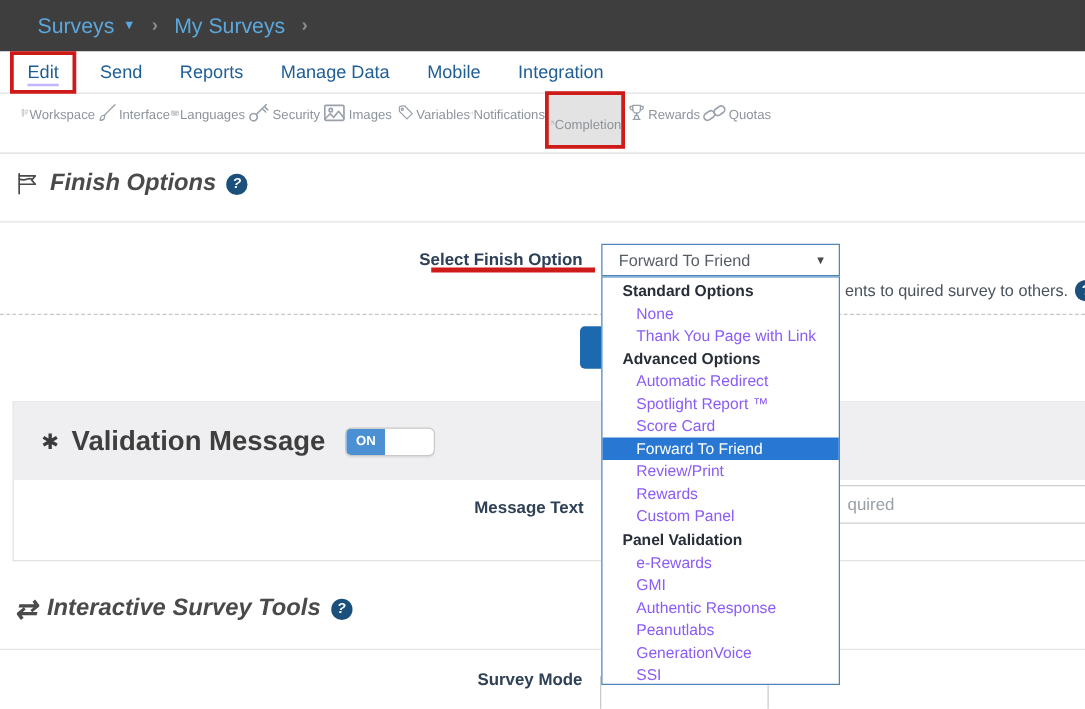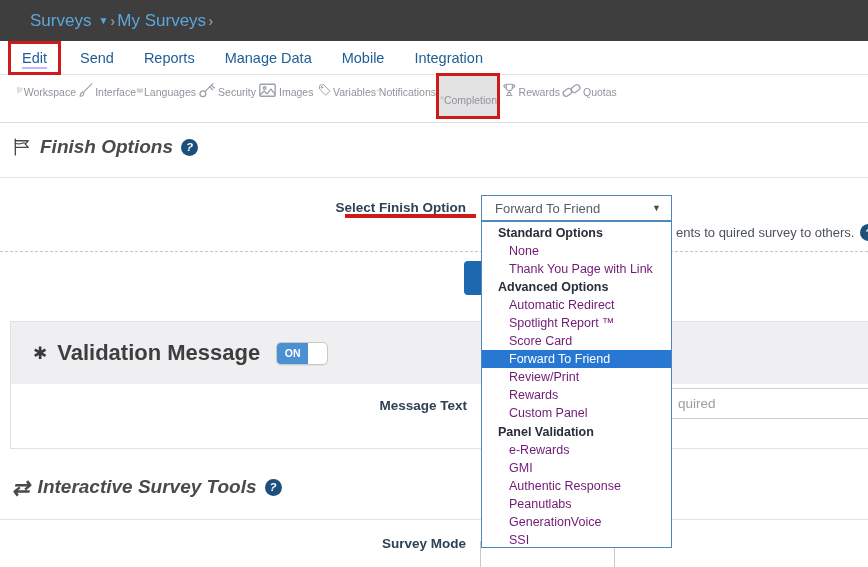--- a/index.html
+++ b/index.html
@@ -1,21 +1,21 @@
 <!DOCTYPE html>
 <html><head>
 <meta charset="utf-8">
 <style>
   * { margin:0; padding:0; box-sizing:border-box; }
   html,body { width:868px; height:567px; overflow:hidden; background:#fff;
               font-family:"Liberation Sans", sans-serif; }
 
   
   .navbar { height:41px; background:#3e3e3e; display:flex; align-items:center;
-            padding-left:30px; gap:2px; }
+            padding-left:30px; gap:13px; }
   .nav-link { color:#5ba7dc; font-size:17px; cursor:pointer; display:flex; align-items:center; gap:7px;}
   .nav-caret { font-size:10px; color:#5ba7dc; }
   .nav-sep { color:#8d8d8d; font-size:15px; font-weight:bold; }
 
   
   .menubar { height:34px; display:flex; align-items:center; padding-left:8px;
              border-bottom:1px solid #e2e2e2; }
   .menu-item { color:#1e5d95; font-size:14.5px; padding:0 15px; cursor:pointer; white-space:nowrap; }
   .edit-box { border:3px solid #cf1a1a; padding:5px 11px; margin-right:4px; }
   .edit-box .menu-item { padding:0; border-bottom:2px solid #c4b5fd; padding-bottom:1px; }
@@ -61,40 +61,40 @@
   .hidden-btn { position:absolute; left:464px; top:138px; width:20px; height:34px;
                 background:#1d69b0; border-radius:4px 0 0 4px; z-index:1; cursor:pointer; }
 
   
   .card { position:absolute; left:10px; top:198px; width:862px; height:128px;
           border:1px solid #e2e2e5; background:#fff; }
   .card-header { height:62px; background:#efeff1; display:flex; align-items:center;
                  padding-left:22px; gap:10px; }
   .asterisk { font-size:17px; color:#3a3a3a; }
   .card-title { font-size:22px; font-weight:bold; color:#3e3e3e; }
-  .toggle { width:52px; height:23px; border:1px solid #c9c9c9; border-radius:5px;
+  .toggle { width:72px; height:23px; border:1px solid #c9c9c9; border-radius:5px;
             background:#fff; display:flex; overflow:hidden; cursor:pointer; margin-left:6px;
             box-shadow:0 1px 1px rgba(0,0,0,.06); }
   .toggle-on { width:31px; background:#4a90d2; color:#fff; font-size:10.5px; font-weight:bold;
                display:flex; align-items:center; justify-content:center; }
   .card-label { position:absolute; left:0; width:456px; text-align:right; top:76px;
                 font-size:13.5px; font-weight:bold; color:#2f4156; }
   .msg-input { position:absolute; left:470px; top:66px; width:400px; height:31px;
                border:1px solid #cfcfcf; background:#fff; font-size:13.5px; color:#98a0a6;
                display:flex; align-items:center; padding-left:196px; z-index:1; }
 
   
   .survey-select { position:absolute; left:480px; top:418px; width:135px; height:40px;
                    border:1px solid #c9c9c9; background:#fff; z-index:1; cursor:pointer; }
 
   
   .dropdown-list { position:absolute; left:481px; top:98px; width:191px; height:327px;
                    background:#fff; border:1px solid #4f86bd; z-index:10; padding-top:2px; }
   .dd-row { height:18.05px; display:flex; align-items:center; font-size:12.5px;
-            color:#701a75; cursor:pointer; white-space:nowrap; }
+            color:#8b5cf6; cursor:pointer; white-space:nowrap; }
   .dd-group { font-weight:bold; color:#272e38; padding-left:16px; }
   .dd-item { padding-left:27px; }
   .dd-selected { background:#2878d3; color:#fff; }
 </style>
 </head>
 <body>
 
 <div class="navbar">
   <span class="nav-link">
     <span>Surveys</span>

